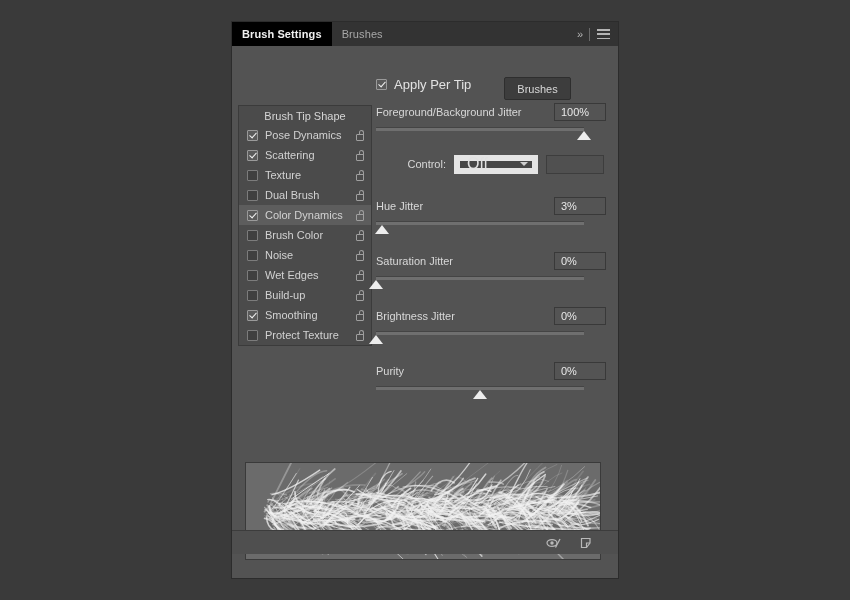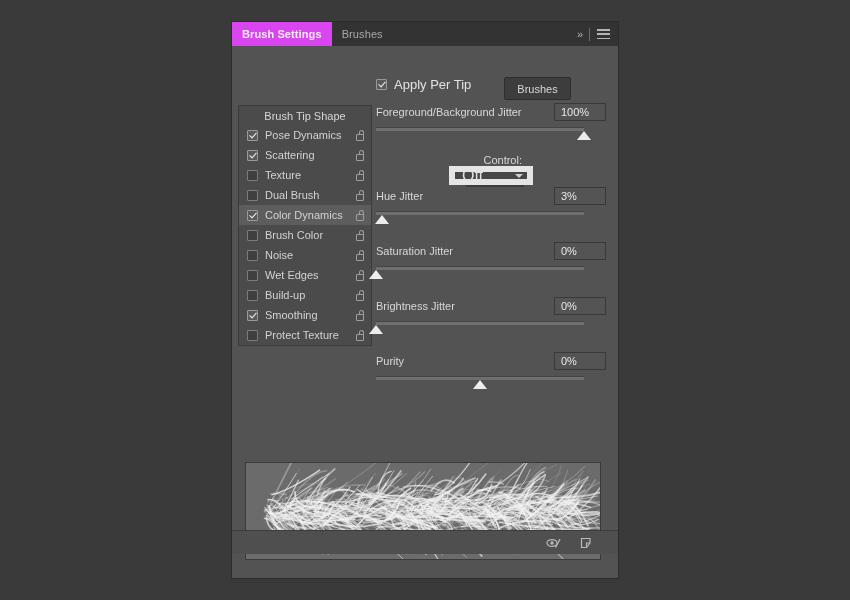--- a/index.html
+++ b/index.html
@@ -37,21 +37,21 @@
   .tab {
     display: flex;
     align-items: center;
     padding: 0 10px;
     font-size: 11px;
     color: #a8a8a8;
     letter-spacing: .1px;
     cursor: default;
   }
   .tab.active {
-    background: #d946ef;
+    background: #000000;
     color: #f0f0f0;
     font-weight: bold;
   }
   #tab-icons {
     margin-left: auto;
     display: flex;
     align-items: center;
     gap: 7px;
     padding-right: 8px;
   }
@@ -279,21 +279,20 @@
     border-bottom: 9px solid #ededed;
     margin-left: -7px;
   }
 
   
   .control-row {
     display: flex;
     align-items: center;
     margin-top: 11px;
     height: 20px;
-    flex-direction: column;
   }
   .control-row .lbl {
     font-size: 11px;
     color: #d8d8d8;
     width: 70px;
     text-align: right;
     padding-right: 8px;
     cursor: default;
   }
   .select {
@@ -465,21 +464,21 @@
 
       <div class="control-row">
         <span class="lbl">Control:</span>
         <span class="select">
           <span class="sel-val">Off</span>
           <span class="caret"></span>
         </span>
         <span class="ghost-box"></span>
       </div>
 
-      <div class="field-row" style="margin-top:12px">
+      <div class="field-row" style="margin-top:22px">
         <span class="field-label">Hue Jitter</span>
         <span class="num-box">3%</span>
       </div>
       <div class="slider">
         <span class="track"></span>
         <span class="thumb" style="left:3%"></span>
       </div>
 
       <div class="field-row" style="margin-top:14px">
         <span class="field-label">Saturation Jitter</span>

